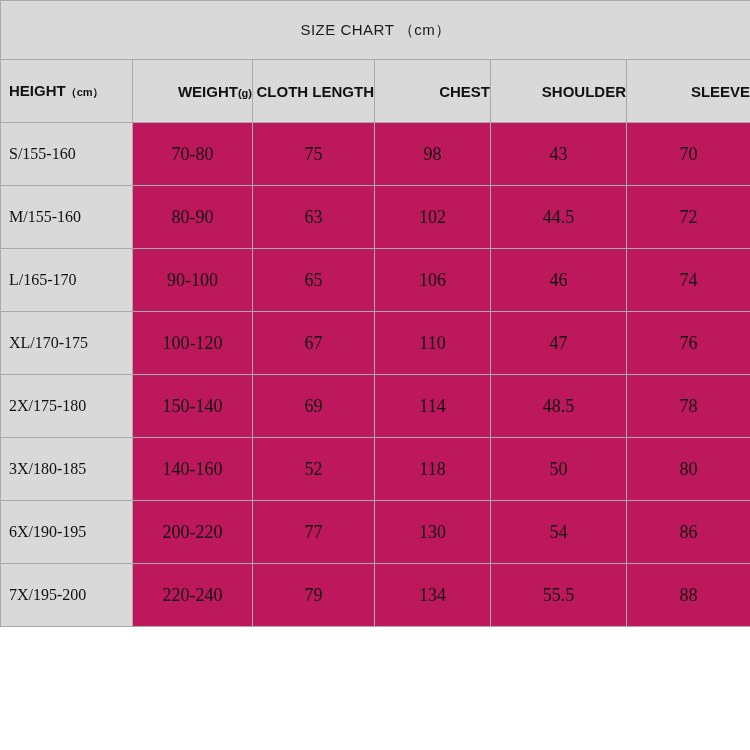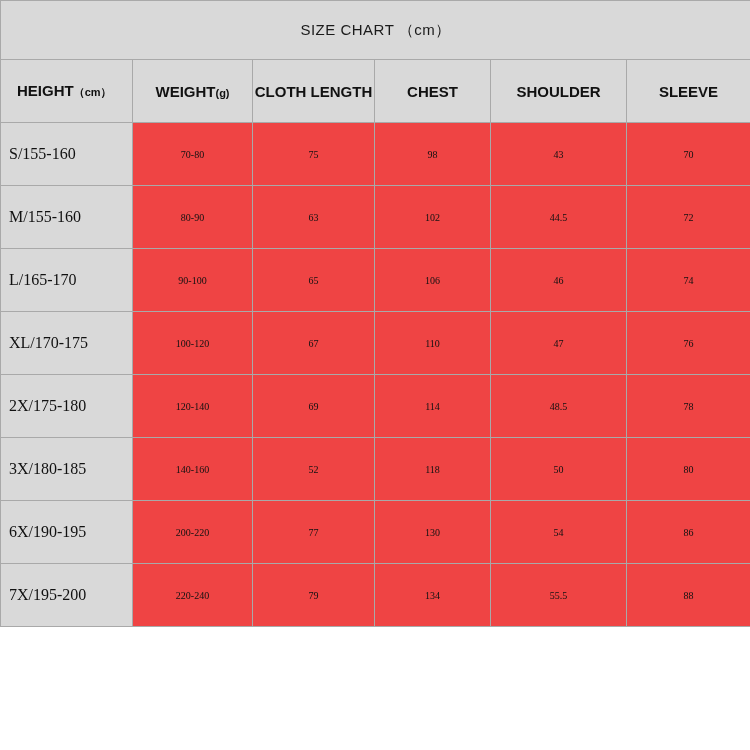--- a/index.html
+++ b/index.html
@@ -40,34 +40,35 @@
     font-weight: normal;
     color: #1a1a1a;
   }
   
   tr.header-row td {
     height: 62px;
     background: #d9d9d9;
     font-size: 15px;
     font-weight: bold;
     color: #111111;
+    text-align: right;
   }
   tr.header-row td.first-col {
     text-align: left;
-    padding-left: 16px;
+    padding-left: 8px;
   }
   .unit {
     font-size: 11px;
     font-weight: bold;
   }
   
   tr.data-row td {
     height: 62px;
-    background: #ef4444;
-    font-size: 10px;
+    background: #be185d;
+    font-size: 18px;
     font-family: "Liberation Serif", serif;
   }
   tr.data-row td.first-col {
     background: #d9d9d9;
     text-align: left;
     padding-left: 8px;
     font-size: 16px;
     font-family: "Liberation Serif", serif;
     margin-left: 46px;
   }
@@ -131,21 +132,21 @@
       <tr class="data-row">
         <td class="first-col">XL/170-175</td>
         <td>100-120</td>
         <td>67</td>
         <td>110</td>
         <td>47</td>
         <td>76</td>
       </tr>
       <tr class="data-row">
         <td class="first-col">2X/175-180</td>
-        <td>120-140</td>
+        <td>150-140</td>
         <td>69</td>
         <td>114</td>
         <td>48.5</td>
         <td>78</td>
       </tr>
       <tr class="data-row">
         <td class="first-col">3X/180-185</td>
         <td>140-160</td>
         <td>52</td>
         <td>118</td>

